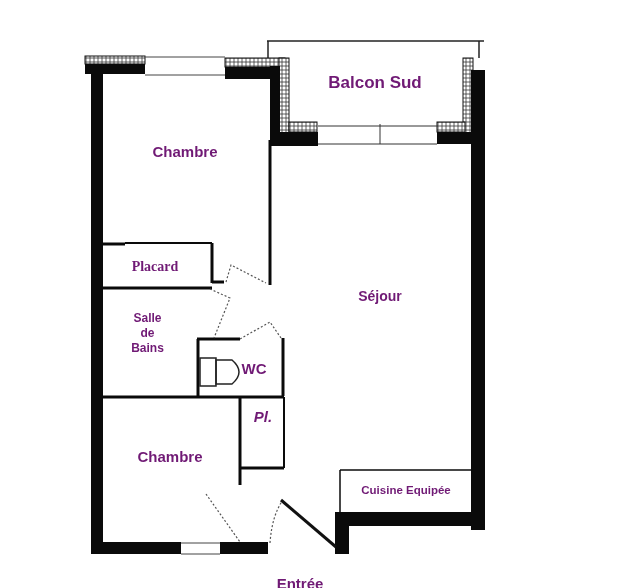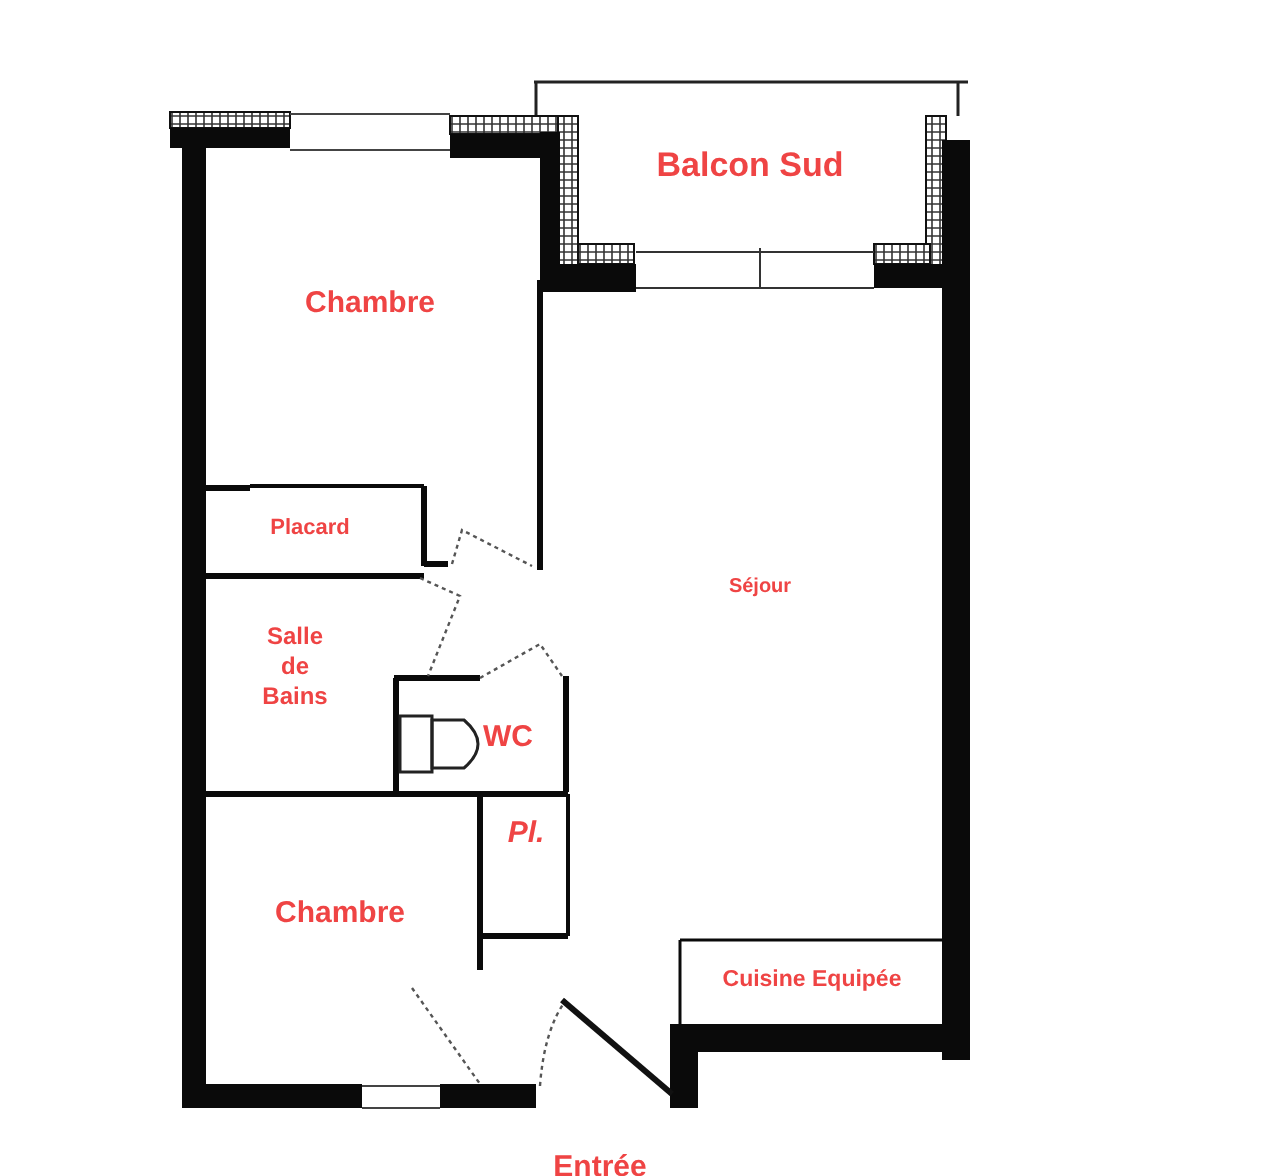--- a/index.html
+++ b/index.html
@@ -1,18 +1,18 @@
 <!DOCTYPE html>
 <html><head>
 <meta charset="utf-8">
 <style>
   html, body { margin:0; padding:0; background:#ffffff; }
   body { width:640px; height:588px; position:relative; overflow:hidden; font-family:"Liberation Sans", sans-serif; }
   svg { position:absolute; left:0; top:0; }
-  .lbl { position:absolute; font-family:"Liberation Sans", sans-serif; font-weight:bold; color:#ef4444; text-align:center; line-height:1.25; white-space:pre-line; }
+  .lbl { position:absolute; font-family:"Liberation Sans", sans-serif; font-weight:bold; color:#701a75; text-align:center; line-height:1.25; white-space:pre-line; }
 </style>
 </head>
 <body>
 
 <svg width="640" height="588" viewBox="0 0 640 588">
   <defs>
     <pattern id="hatch" width="4" height="4" patternUnits="userSpaceOnUse">
       <rect width="4" height="4" fill="#ffffff"></rect>
       <path d="M0 2 H4 M2 0 V4" stroke="#333" stroke-width="0.8"></path>
     </pattern>
@@ -95,22 +95,22 @@
   <line x1="281" y1="500" x2="336" y2="547" stroke="#111" stroke-width="3"></line>
 
   <g stroke="#222" fill="none" stroke-width="1.5">
     <rect x="200" y="358" width="16" height="28"></rect>
     <path d="M216 360 H232 Q246 372 232 384 H216 Z"></path>
   </g>
 </svg>
 
 <div class="lbl" style="left:300px; top:72px; width:150px; font-size:17px;">Balcon Sud</div>
 <div class="lbl" style="left:130px; top:143px; width:110px; font-size:15px;">Chambre</div>
-<div class="lbl" style="left:110px; top:258px; width:90px; font-size:11px;">Placard</div>
-<div class="lbl" style="left:330px; top:288px; width:100px; font-size:10px;">Séjour</div>
+<div class="lbl" style="left:110px; top:258px; width:90px; font-size:14px;font-family:Liberation Serif, serif;">Placard</div>
+<div class="lbl" style="left:330px; top:288px; width:100px; font-size:14px;">Séjour</div>
 <div class="lbl" style="left:110px; top:311px; width:75px; font-size:12px;">Salle
 de
 Bains</div>
 <div class="lbl" style="left:236px; top:360px; width:36px; font-size:15px;">WC</div>
 <div class="lbl" style="left:244px; top:408px; width:38px; font-size:15px;font-style:italic;">Pl.</div>
 <div class="lbl" style="left:115px; top:448px; width:110px; font-size:15px;">Chambre</div>
 <div class="lbl" style="left:342px; top:483px; width:128px; font-size:11.5px;">Cuisine Equipée</div>
 <div class="lbl" style="left:260px; top:555px; width:80px; font-size:15px;margin-top:20px;">Entrée</div>
 
 </body></html>

